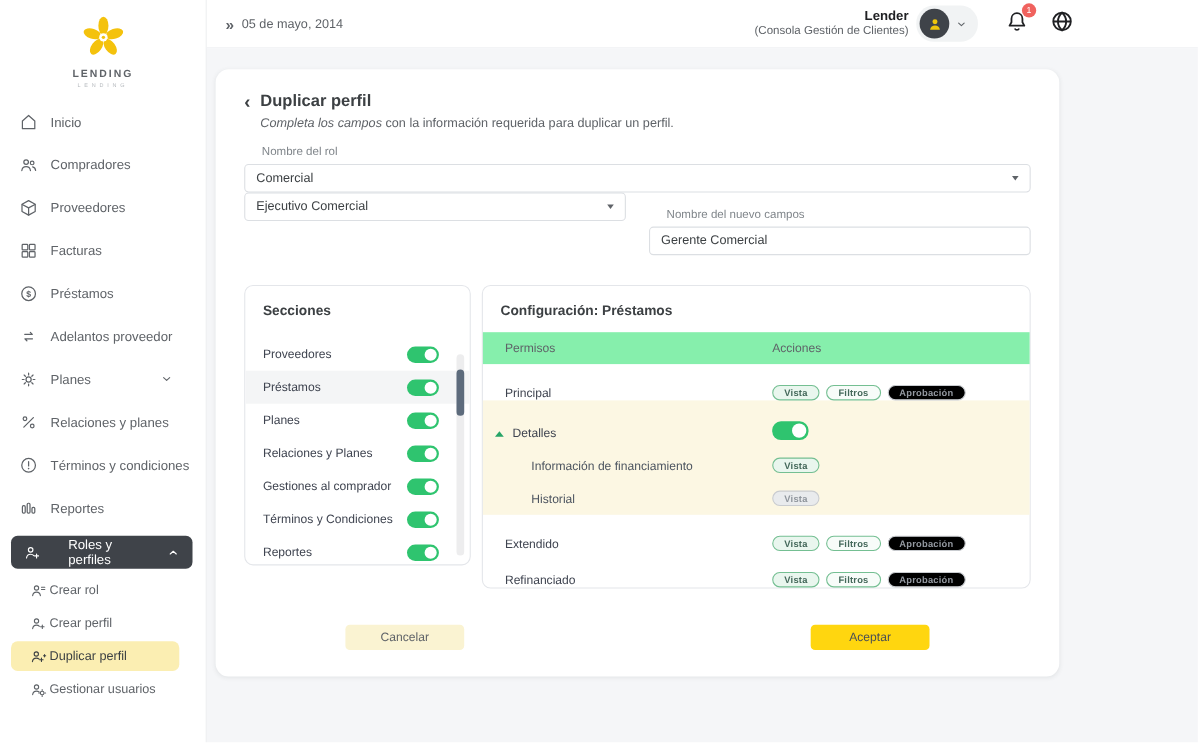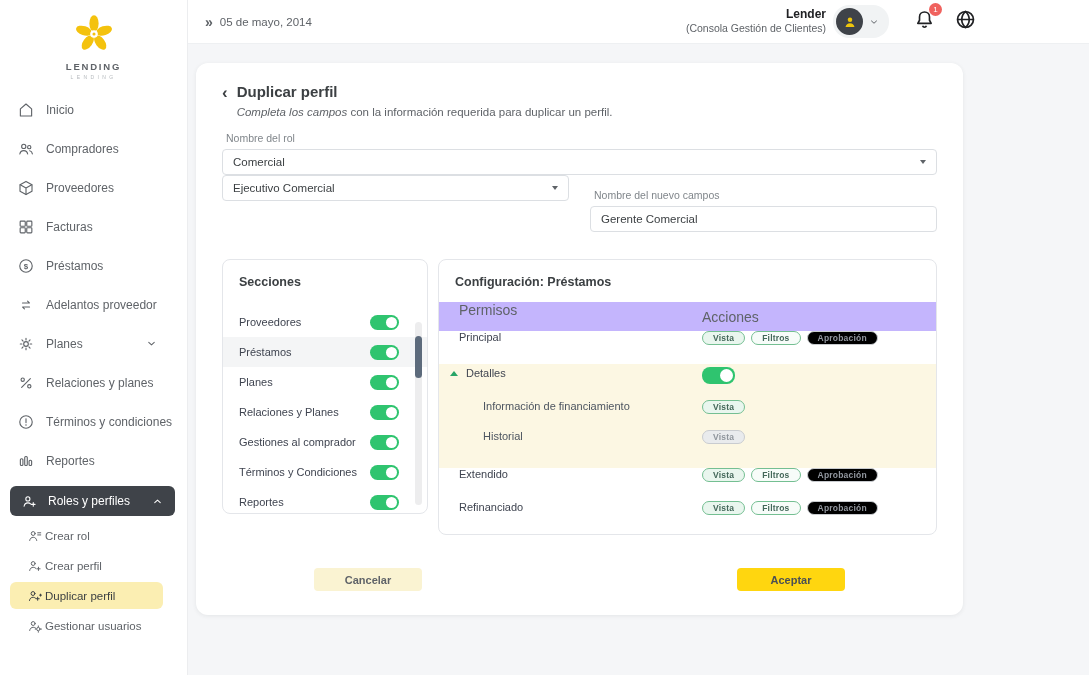--- a/index.html
+++ b/index.html
@@ -10,21 +10,21 @@
 
 .sidebar{width:188px;flex-shrink:0;background:#fff;border-right:1px solid #ecedef;padding-top:10px}
 .logo{display:flex;flex-direction:column;align-items:center;margin-bottom:10px}
 .brand{font-size:9.5px;font-weight:bold;letter-spacing:1.8px;color:#5f6368;margin-top:1px}
 .brand-sub{font-size:5px;letter-spacing:3.4px;color:#b6babe;margin-top:2px}
 .nav-item{display:flex;align-items:center;gap:11px;padding-left:17px;height:39px;color:#5f6368;font-size:12px;cursor:pointer}
 .icn{width:18px;height:18px;display:inline-flex;align-items:center;justify-content:center;flex-shrink:0}
 .icn svg{width:18px;height:18px;display:block}
 .nav-chev{margin-left:auto;margin-right:30px;width:11px;height:11px;display:inline-flex}
 .nav-chev svg{width:11px;height:11px}
-.group-btn{display:flex;align-items:center;gap:10px;margin:6px 12px 6px 10px;height:30px;background:#3f4349;border-radius:6px;color:#fff;font-size:12px;padding:0 12px 0 11px;cursor:pointer}
+.group-btn{display:flex;align-items:center;gap:24px;margin:6px 12px 6px 10px;height:30px;background:#3f4349;border-radius:6px;color:#fff;font-size:12px;padding:0 12px 0 11px;cursor:pointer}
 .group-btn .icn{width:17px;height:17px}.group-btn .icn svg{width:17px;height:17px}
 .group-chev{margin-left:auto;width:11px;height:11px;display:inline-flex}
 .group-chev svg{width:11px;height:11px}
 .sub-item{display:flex;align-items:center;gap:2px;margin:3px 24px 3px 10px;height:27px;border-radius:6px;color:#5f6368;font-size:11.5px;padding:0 8px 0 17px;cursor:pointer}
 .sub-item .icn{width:16px;height:16px}.sub-item .icn svg{width:16px;height:16px}
 .sub-item.active{background:#fbeeb2;color:#3c4043}
 
 
 .main{flex:1;display:flex;flex-direction:column;min-width:0}
 .topbar{height:44px;background:#fff;border-bottom:1px solid #eef0f2;display:flex;align-items:center;justify-content:space-between;padding-left:17px;flex-shrink:0}
@@ -45,21 +45,21 @@
 .globe{margin-left:18px;cursor:pointer;color:#202124}
 .globe svg{width:23px;height:23px}
 
 
 .content{flex:1;background:#f5f6f8;padding:19px 0 0 8px}
 .card{width:767px;min-height:526px;background:#fff;border-radius:12px;box-shadow:0 1px 4px rgba(60,64,67,.09);padding:20px 26px 24px}
 .card-head{display:flex;gap:9px}
 .back{font-size:17px;color:#3c4043;line-height:1;margin-top:1px;cursor:pointer;font-weight:bold}
 .page-title{font-size:15px;font-weight:600;color:#3c4043}
 .subtitle{font-size:11.5px;color:#5f6368;margin-top:6px}
-.field-label{display:block;font-size:10.5px;color:#80868b;margin:14px 4px 5px}
+.field-label{display:block;font-size:10.5px;color:#80868b;margin:14px 16px 5px}
 .selectbox,.textbox{height:26px;border:1px solid #dcdfe3;border-radius:4px;display:flex;align-items:center;justify-content:space-between;padding:0 10px;font-size:11.5px;color:#3c4043;background:#fff;cursor:pointer}
 .textbox{cursor:text}
 input.textbox{width:100%;font-family:inherit;outline:none}
 .caret-down{width:0;height:0;border-left:3.5px solid transparent;border-right:3.5px solid transparent;border-top:4.5px solid #5f6368}
 .field-row{display:flex;gap:21px}
 .field-row .fcol{flex:1}
 
 
 .panels{display:flex;gap:10px;margin-top:27px;align-items:flex-start}
 .panel{border:1px solid #e4e6ea;border-radius:8px;background:#fff}
@@ -69,37 +69,37 @@
 .sections-list{padding-top:5px}
 .sec-item{display:flex;align-items:center;justify-content:space-between;height:30px;padding:0 28px 0 16px;font-size:11px;color:#3f4450;cursor:pointer}
 .sec-item.selected{background:#f4f5f6}
 .toggle{width:29px;height:15px;border-radius:8px;background:#2fc46f;position:relative;display:inline-block;cursor:pointer;flex-shrink:0}
 .toggle::after{content:"";position:absolute;right:2px;top:2px;width:11px;height:11px;border-radius:50%;background:#fff}
 .toggle.lg{width:33px;height:17px}
 .toggle.lg::after{width:13px;height:13px}
 .sb-track{position:absolute;right:5px;top:62px;bottom:8px;width:7px;border-radius:4px;background:#ededee}
 .sb-thumb{position:absolute;left:0;top:14px;width:7px;height:42px;border-radius:4px;background:#5d6b7c;cursor:grab}
 
-.cfg-header{display:flex;background:#c4b5fd;height:29px;font-size:14px;color:#5f6368}
+.cfg-header{display:flex;align-items:center;background:#86efac;height:29px;font-size:11px;color:#5f6368}
 .col-perm{width:263px;padding-left:20px;flex-shrink:0}
 .col-act{flex:1;display:flex;align-items:center;gap:6px}
-.cfg-row{display:flex;align-items:flex-start;min-height:33px;font-size:11px;color:#3f4450}
+.cfg-row{display:flex;align-items:flex-end;min-height:33px;font-size:11px;color:#3f4450}
 .cfg-group{background:#fcf7e3;padding:3px 0 8px}
 .cfg-row.group-head .col-perm{padding-left:11px;display:flex;align-items:center;gap:8px}
 .grp-caret{width:0;height:0;border-left:4px solid transparent;border-right:4px solid transparent;border-bottom:5px solid #27a567;display:inline-block;cursor:pointer}
 .cfg-row.child{min-height:30px;color:#4d5560}
 .cfg-row.child .col-perm{padding-left:44px}
 .chip{display:inline-flex;align-items:center;height:14px;padding:4px 10px;border-radius:9px;font-size:8.5px;font-weight:bold;letter-spacing:.2px;cursor:pointer;white-space:nowrap}
 .chip.green-fill{background:#e9f6ee;border:1px solid #74bf92;color:#44685a}
 .chip.green-outline{background:#f7fcf9;border:1px solid #74bf92;color:#44685a}
 .chip.gray-outline{background:#000000;border:1px solid #c9ccd0;color:#9398a0}
 .chip.gray-fill{background:#e9ebed;border:1px solid #c9ccd0;color:#8f959c}
 
 .actions{display:flex;justify-content:space-between;margin-top:33px;padding:0 92px}
-.btn{height:23px;width:108px;border:none;border-radius:4px;font-size:11px;font-family:inherit;font-weight:bold;color:#5f6368;cursor:pointer}
+.btn{height:23px;width:108px;border:none;border-radius:4px;font-size:11px;font-family:inherit;font-weight:normal;color:#5f6368;cursor:pointer}
 .btn-cancel{background:#faf3d2}
 .btn-accept{background:#ffd60f;color:#4a4f55}
 </style>
 </head>
 <body>
 
 <div class="app">
 
   <aside class="sidebar">
     <div class="logo">

